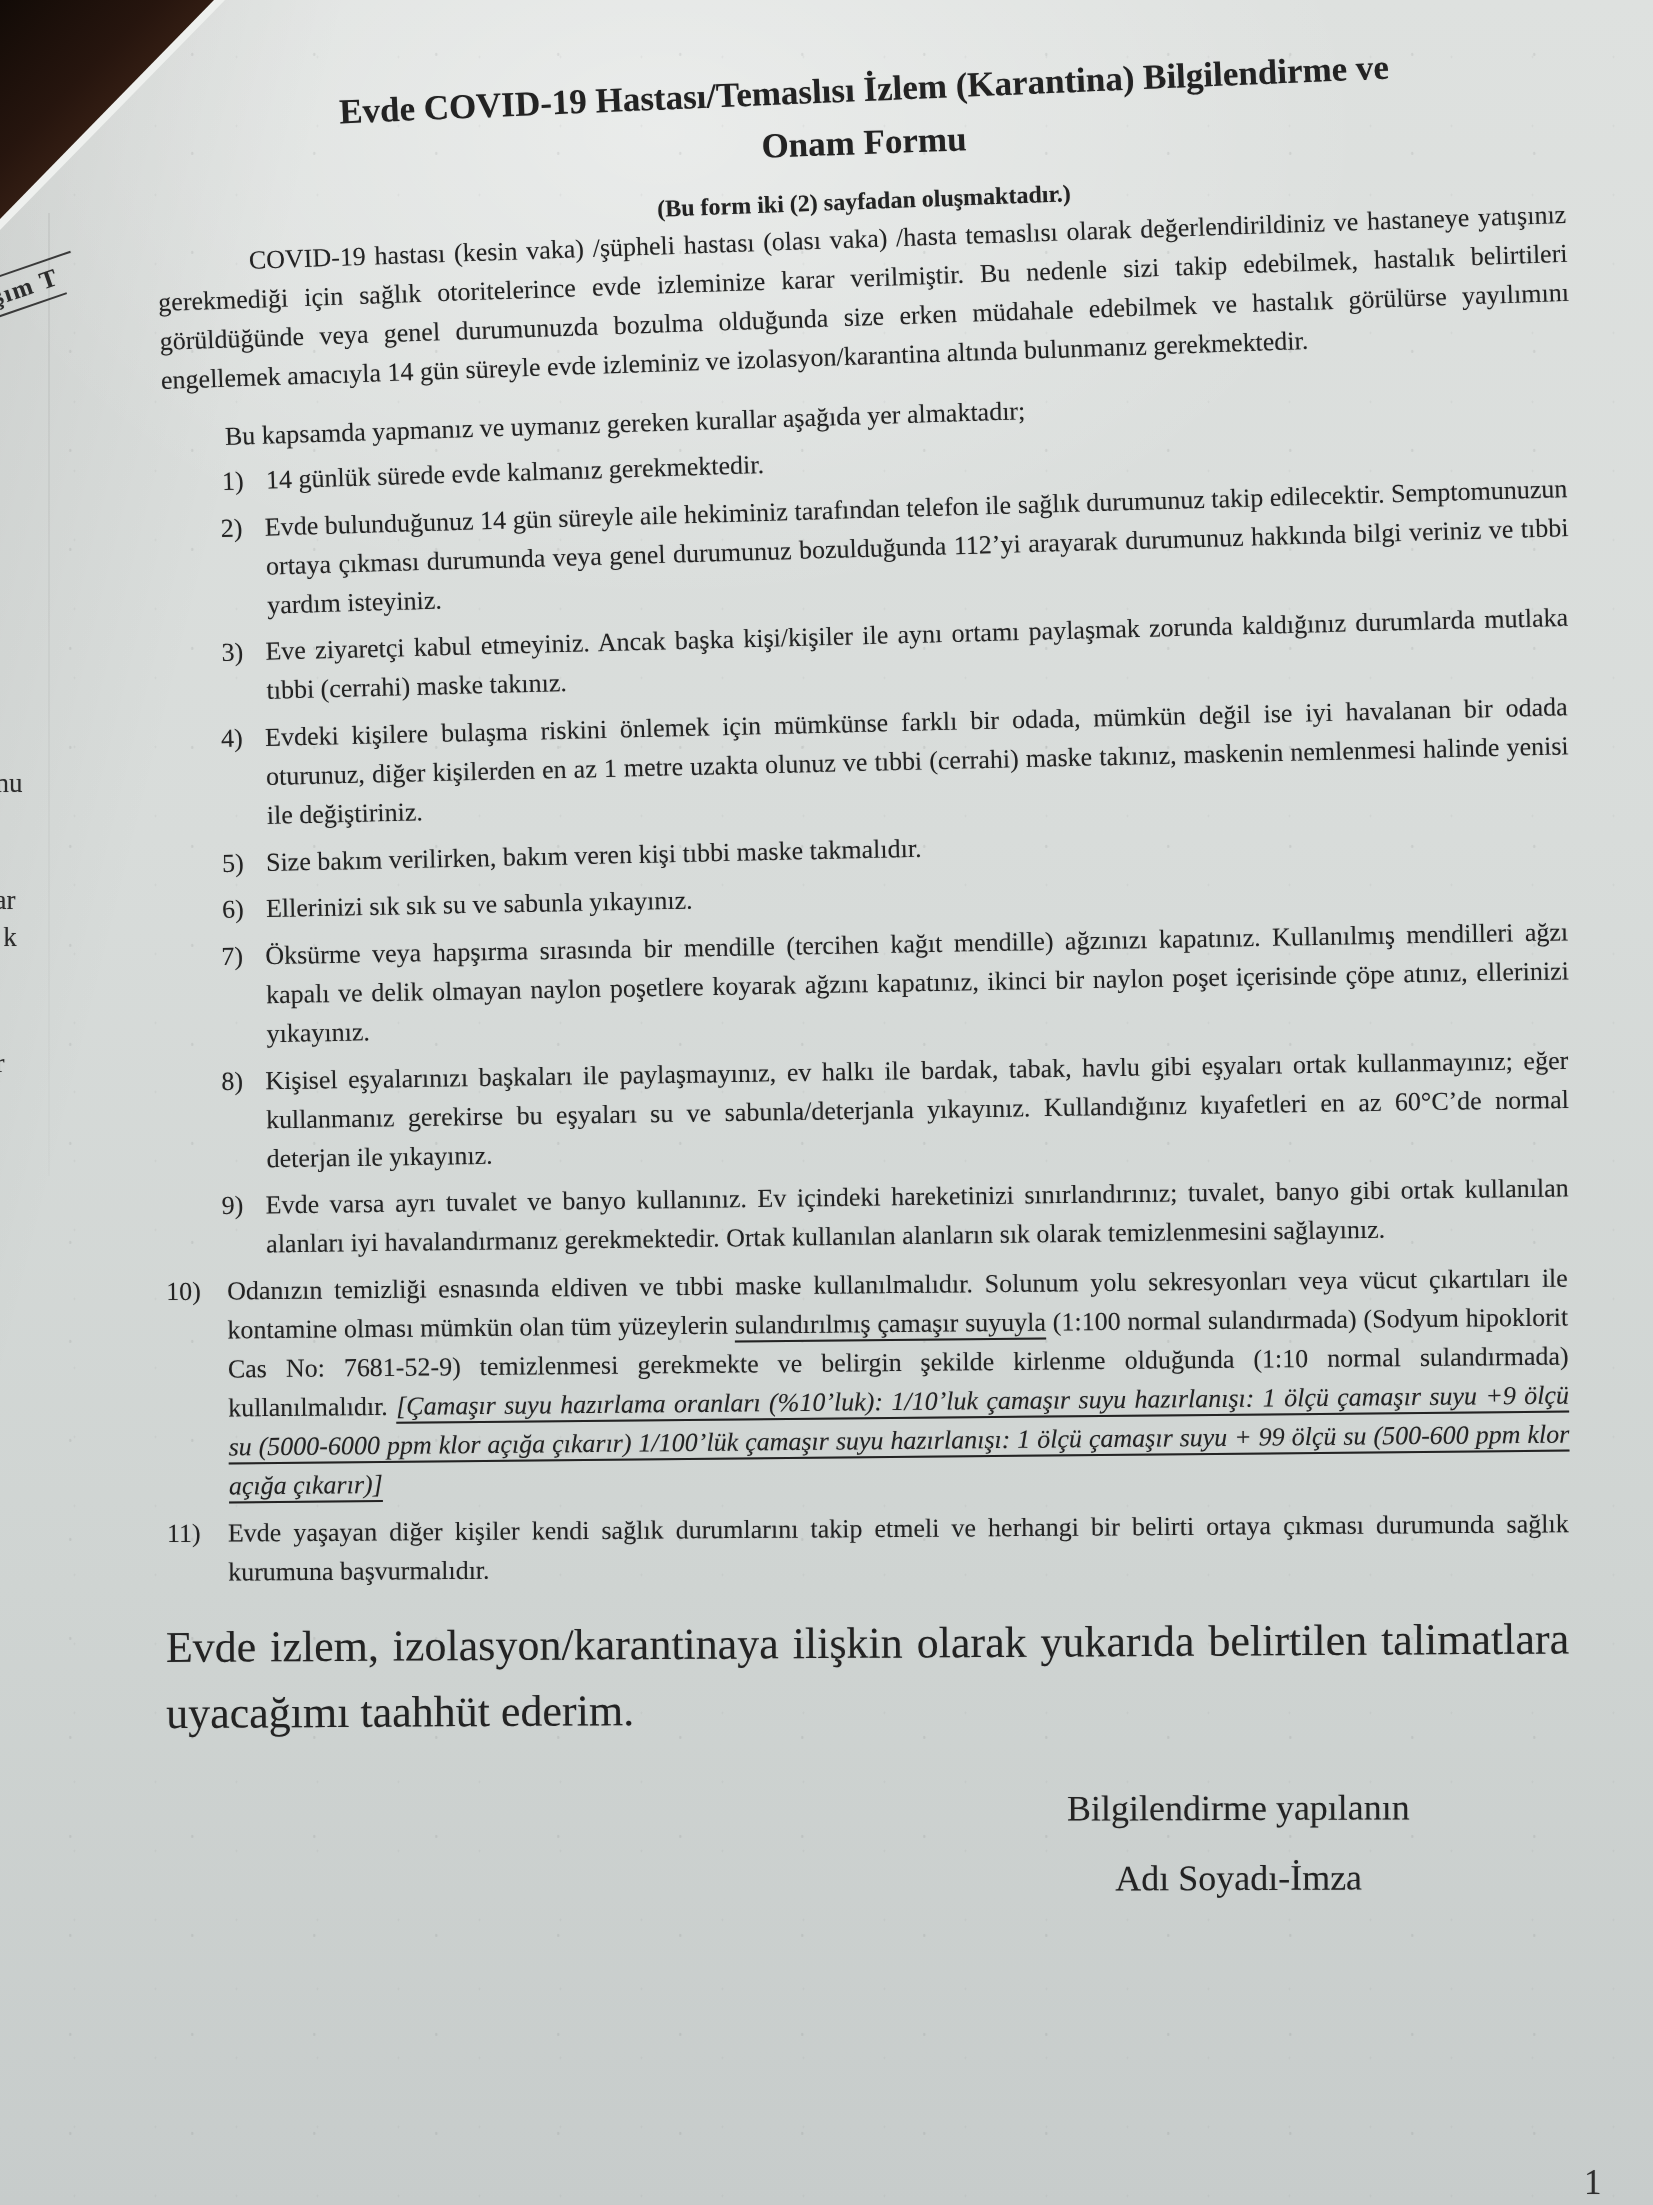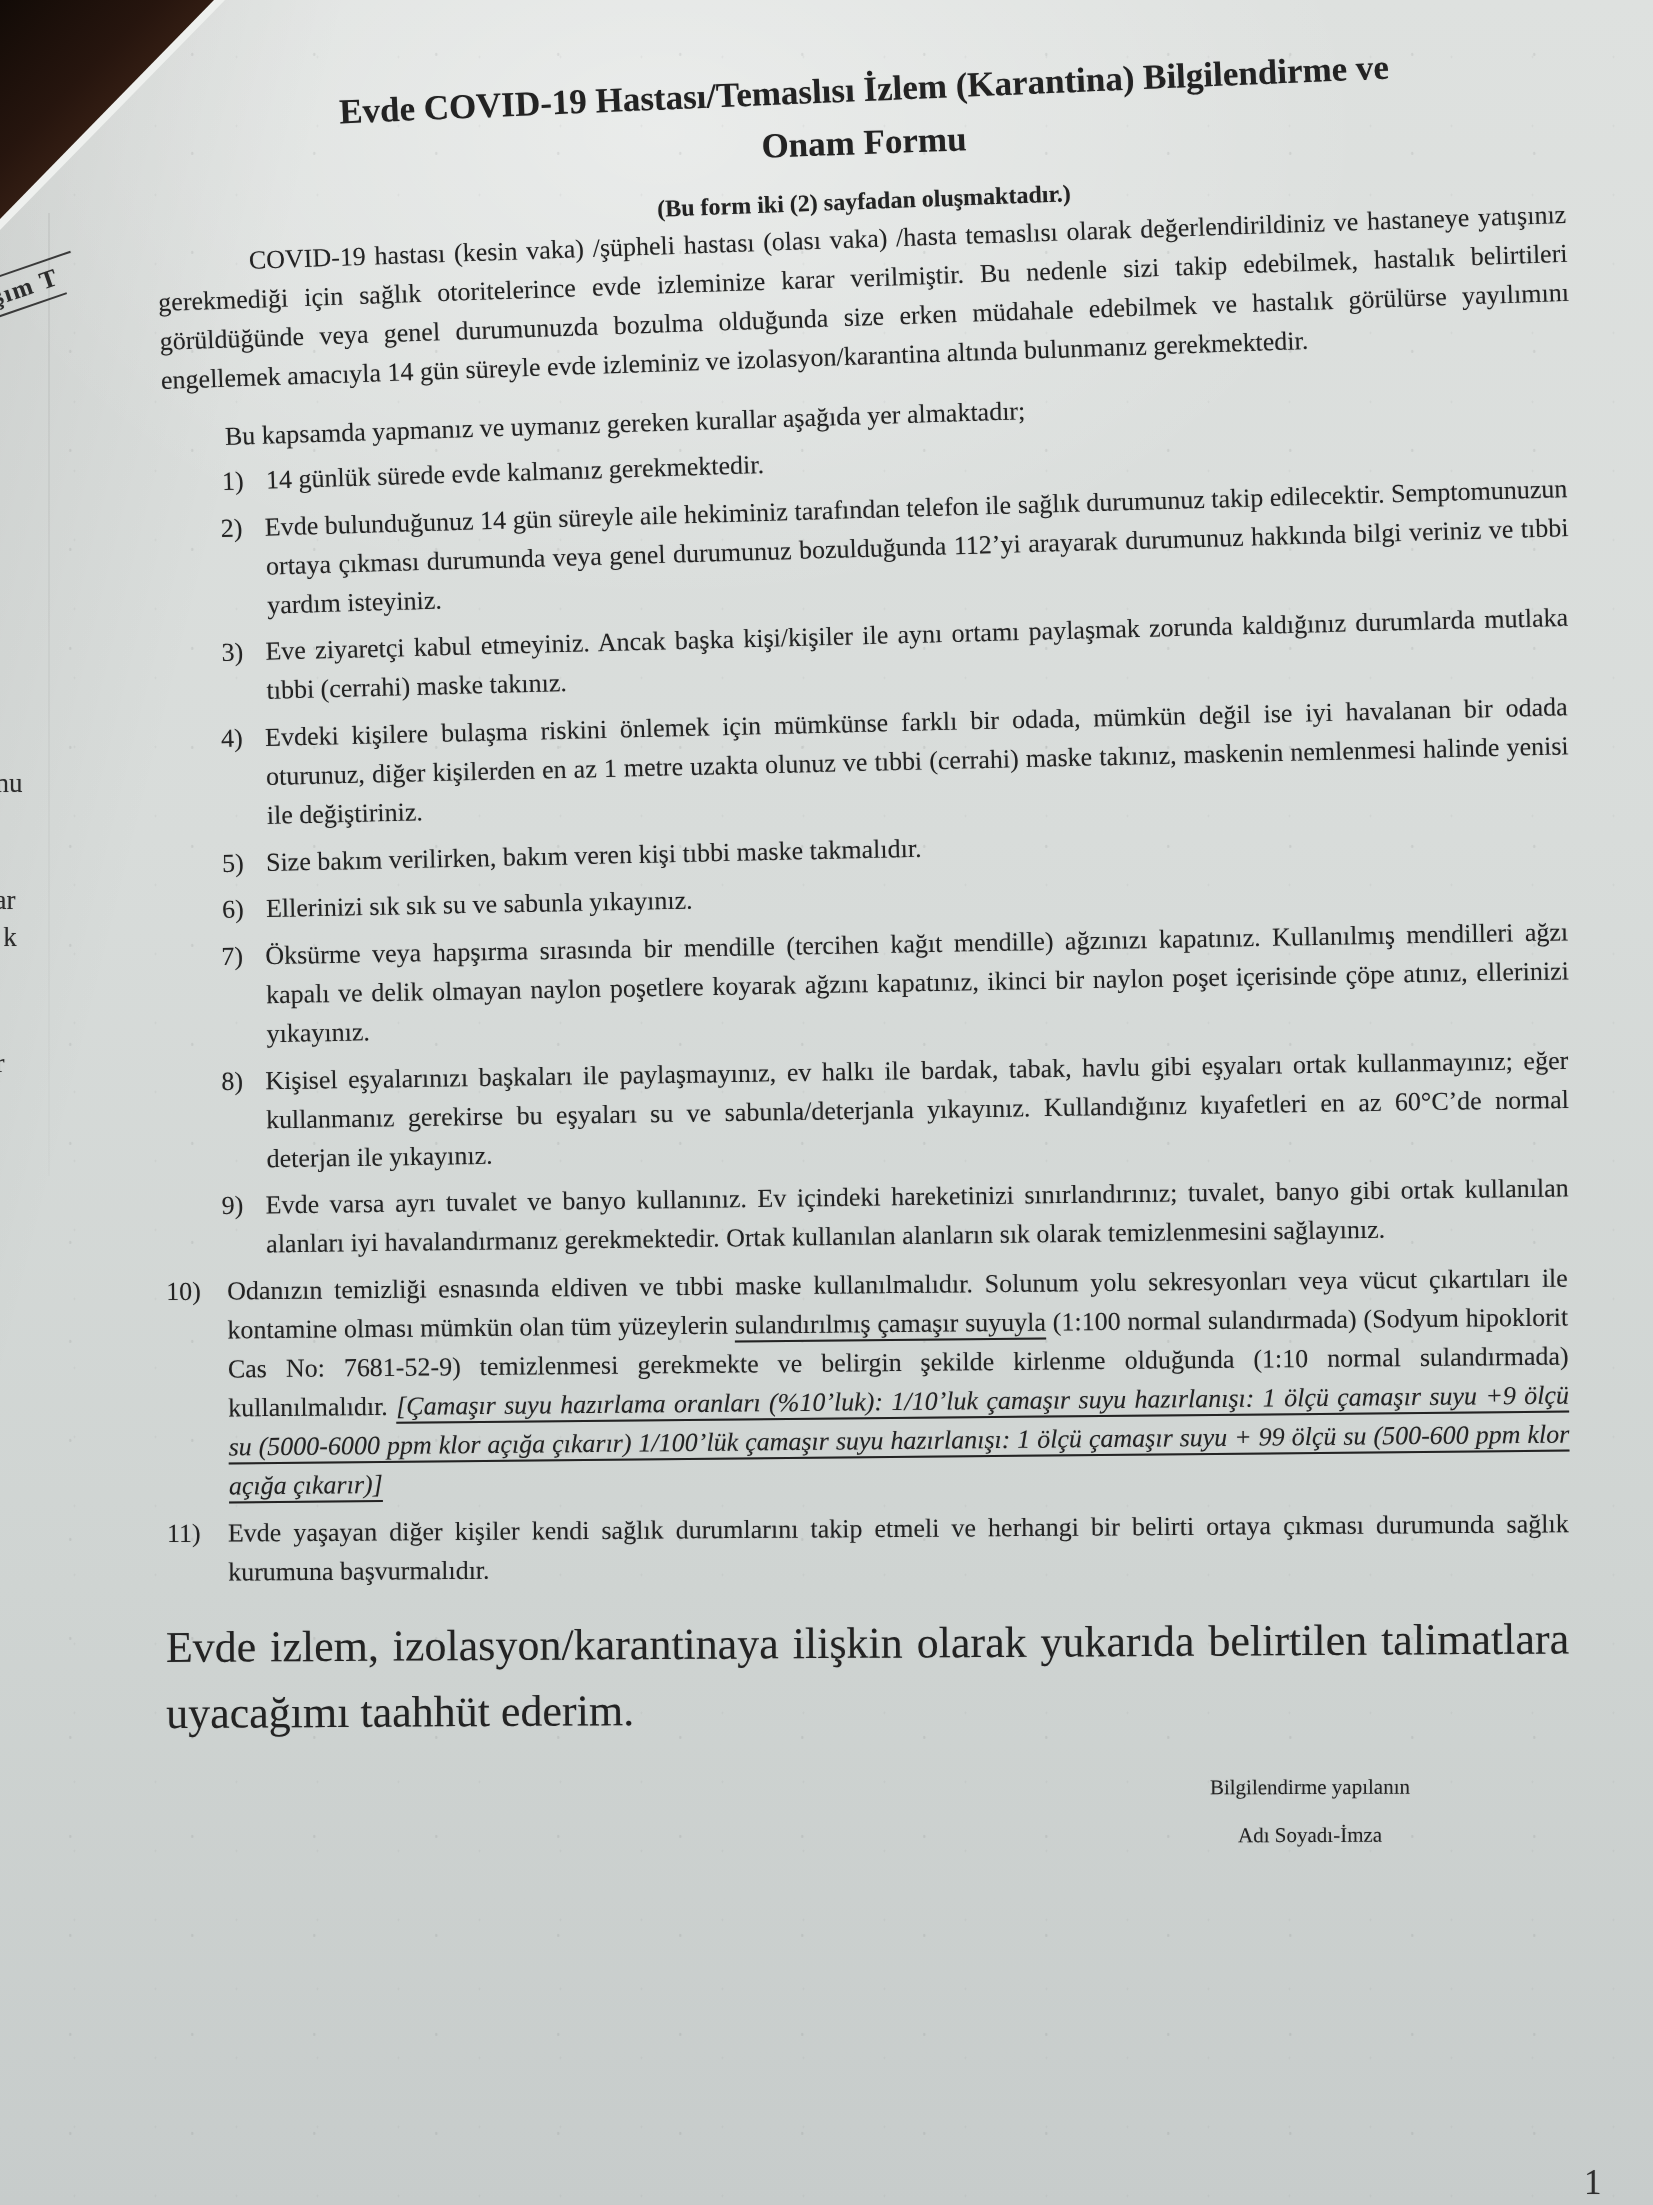--- a/index.html
+++ b/index.html
@@ -69,22 +69,22 @@
   .item{ display:flex;margin:0 0 7.7px 63px;
          transform:rotate(var(--tilt,0deg));transform-origin:0 50%;}
   .item.wide{margin-left:8.2px;}
   .num{ flex:0 0 44px;}
   .item.wide .num{flex:0 0 61px;}
   .itext{flex:1;text-align:justify;}
   .u{ text-decoration:underline;text-decoration-thickness:2.2px;text-underline-offset:6.6px;}
   .formula{font-style:italic;text-decoration:underline;text-decoration-thickness:2.2px;text-underline-offset:6.6px;}
   .closing{margin:23px 0 0 6.6px;font-size:44px;line-height:1.5;text-align:justify;
           transform:rotate(-0.35deg);transform-origin:0 50%;}
-  .signature{margin:25px 159px 0 auto;width:max-content;text-align:center;
-          font-size:21px;line-height:1.5;transform:rotate(-0.2deg);}
+  .signature{margin:34px 159px 0 auto;width:max-content;text-align:center;
+          font-size:36px;line-height:1.5;transform:rotate(-0.2deg);}
   .signature .line2{margin-top:16.4px;text-align:center;}
   .page-number{position:absolute;left:1584px;top:2163px;font-size:35px;color:#2e2e2e;
           text-shadow:0 0 1.1px rgba(40,40,40,.3);}
 </style>
 </head>
 <body>
 
 <div class="photo">
   <div class="paper"></div>
   <div class="edge-highlight"></div>

